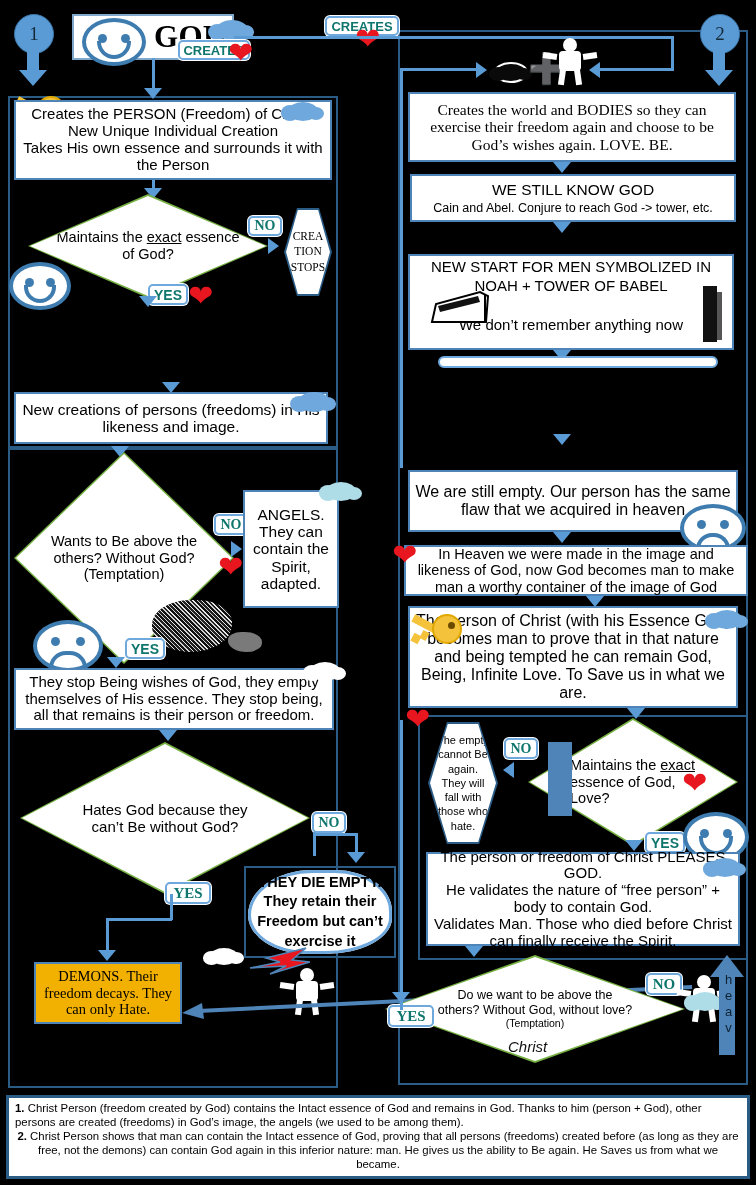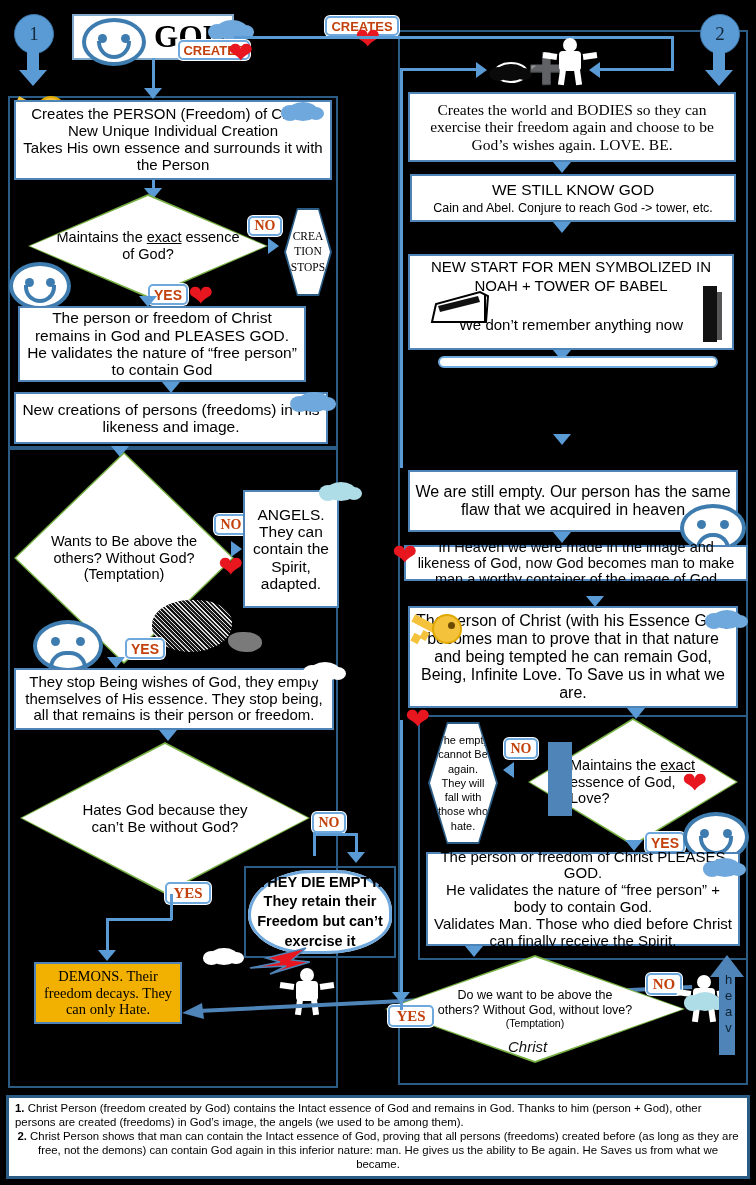--- a/index.html
+++ b/index.html
@@ -37,21 +37,21 @@
   .hexwrap .hedge{position:absolute;inset:0;background:#2A5C86;
     clip-path:polygon(27% 0,73% 0,100% 50%,73% 100%,27% 100%,0 50%);}
   .hexwrap .hface{position:absolute;inset:2px;background:#fff;
     clip-path:polygon(27% 0,73% 0,100% 50%,73% 100%,27% 100%,0 50%);
     display:flex;align-items:center;justify-content:center;text-align:center;
     line-height:1.1;color:#000;}
 
   .pill{
     position:absolute;background:#fff;border:2px solid #6FA8DC;border-radius:5px;
     display:flex;align-items:center;justify-content:center;
-    font-weight:bold;color:#c2410c;box-shadow:0 0 0 1px #fff;
+    font-weight:bold;color:#0f766e;box-shadow:0 0 0 1px #fff;
     box-sizing:border-box;white-space:nowrap;
   }
 
   .line{position:absolute;background:#5B9BD5;}
   .vline{width:3px;}
   .hline{height:3px;}
   .arrowdown{position:absolute;width:0;height:0;border-left:9px solid transparent;
     border-right:9px solid transparent;border-top:11px solid #5B9BD5;}
   .arrowright{position:absolute;width:0;height:0;border-top:8px solid transparent;
     border-bottom:8px solid transparent;border-left:11px solid #5B9BD5;}
@@ -236,23 +236,20 @@
       <div class="eye r"></div>
       <div class="mouth"></div>
   </div>
 
   <div class="pill" style="left:148px;top:284px;width:40px;height:21px;font-size:14px;">
     <span>YES</span>
   </div>
   <div class="heart" style="left:188px;top:281px;">❤</div>
   <div class="arrowdown" style="left:139px;top:296px;"></div>
 
-  <div class="box" style="left:18px;top:306px;width:288px;height:76px;font-size:15.5px;">
-    <div class="inner">The person or freedom of Christ remains in God and PLEASES GOD. He validates the nature of “free person” to contain God</div>
-  </div>
 
   <div class="arrowdown" style="left:162px;top:382px;"></div>
 
   <div class="box" style="left:14px;top:392px;width:314px;height:52px;font-size:15.5px;">
     <div class="inner">New creations of persons (freedoms) in His likeness and image.</div>
   </div>
   <div class="cloud" style="left:298px;top:392px;width:32px;height:20px;"></div>
 
   <div class="arrowdown" style="left:111px;top:446px;"></div>
 
@@ -391,21 +388,21 @@
     <div class="inner">We are still empty. Our person has the same flaw that we acquired in heaven</div>
   </div>
   <div class="smiley sad" style="left:680px;top:504px;width:58px;height:40px;">
     <div class="eye l"></div>
       <div class="eye r"></div>
       <div class="mouth"></div>
   </div>
 
   <div class="arrowdown" style="left:553px;top:532px;"></div>
 
-  <div class="box" style="left:404px;top:545px;width:344px;height:36px;font-size:14.5px;">
+  <div class="box" style="left:404px;top:545px;width:344px;height:51px;font-size:14.5px;">
     <div class="inner">In Heaven we were made in the image and likeness of God, now God becomes man to make man a worthy container of the image of God</div>
   </div>
   <div class="heart" style="left:392px;top:540px;">❤</div>
 
   <div class="arrowdown" style="left:586px;top:596px;"></div>
 
   <div class="box" style="left:408px;top:606px;width:330px;height:102px;font-size:16px;">
     <div class="inner">The person of Christ (with his Essence God) becomes man to prove that in that nature and being tempted he can remain God, Being, Infinite Love. To Save us in what we are.</div>
   </div>
   <div class="key" style="left:432px;top:614px;width:30px;height:32px;">

